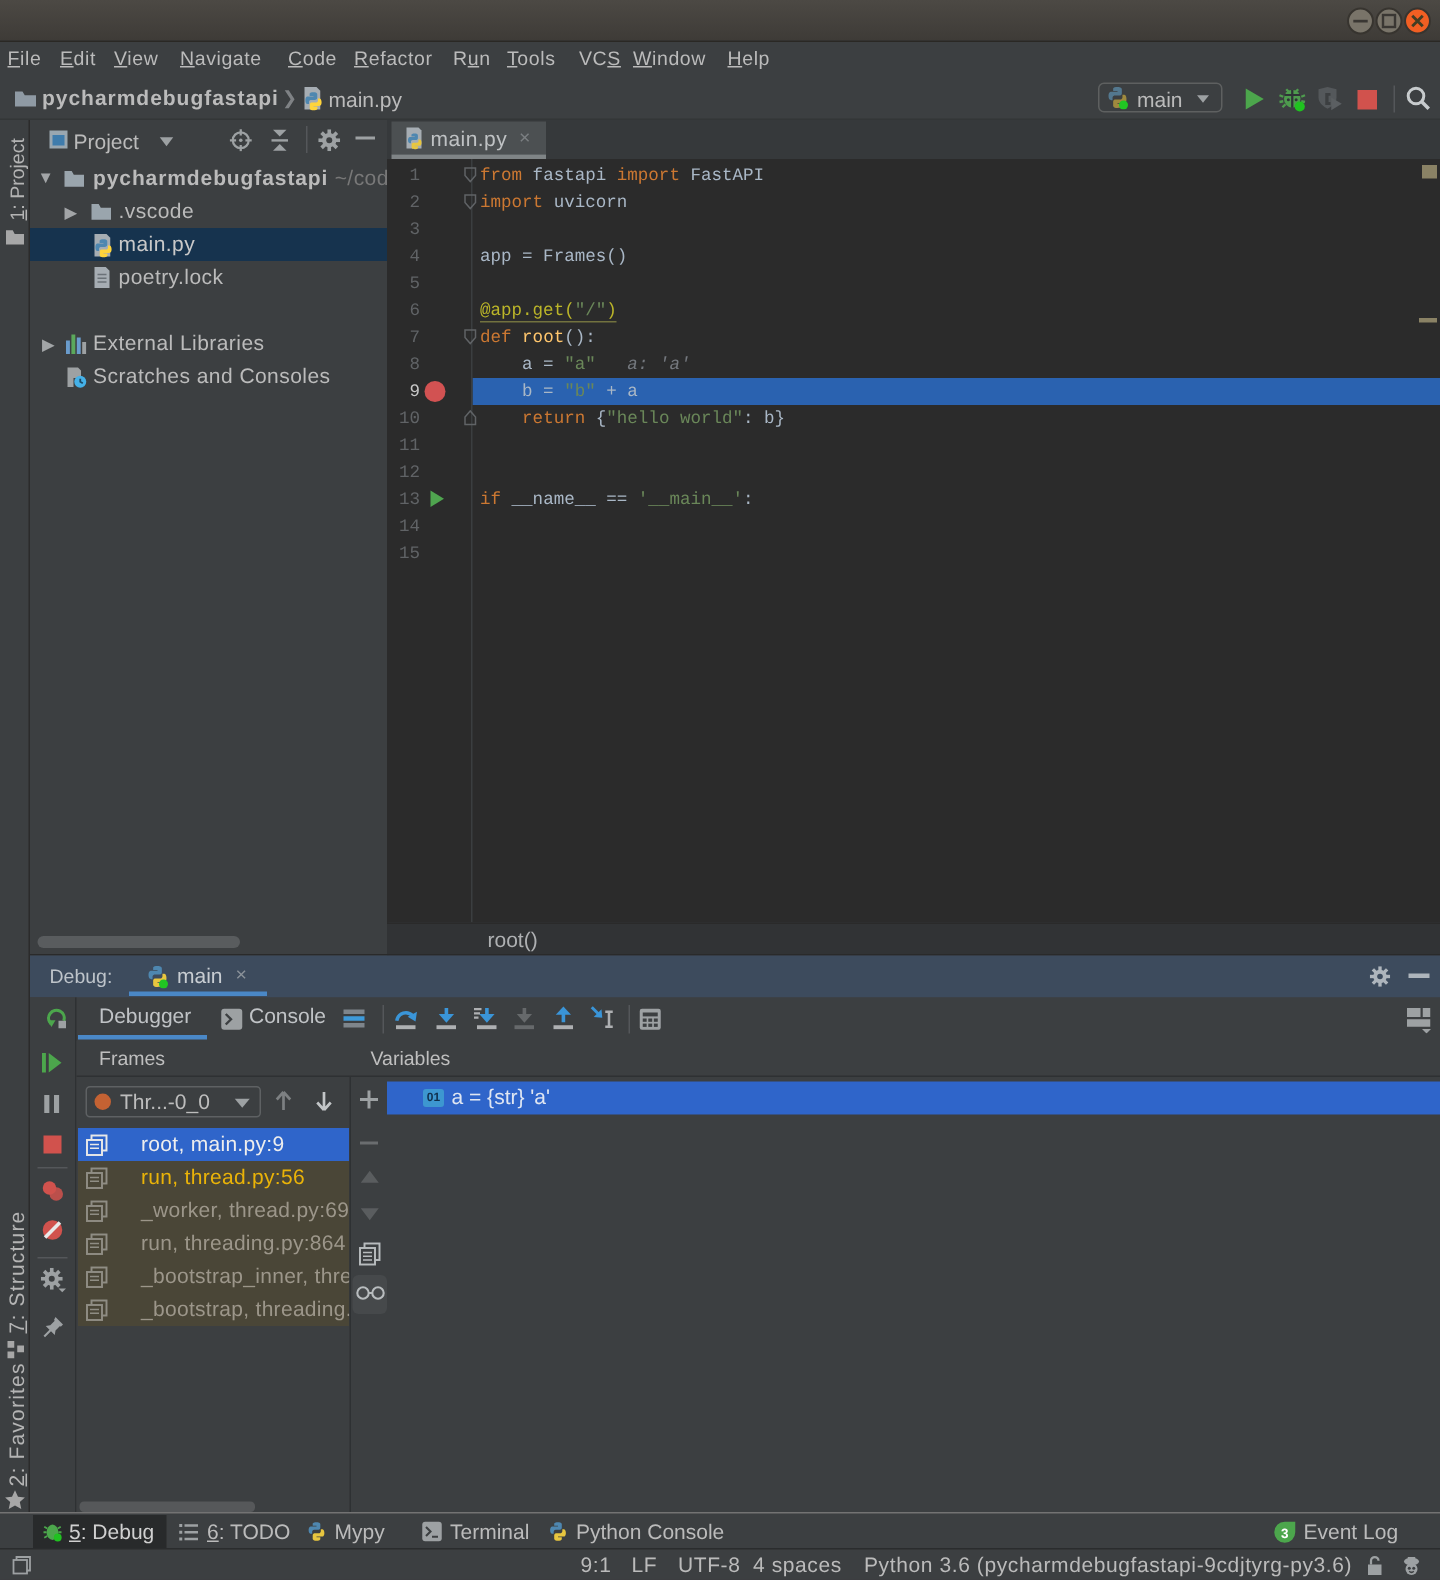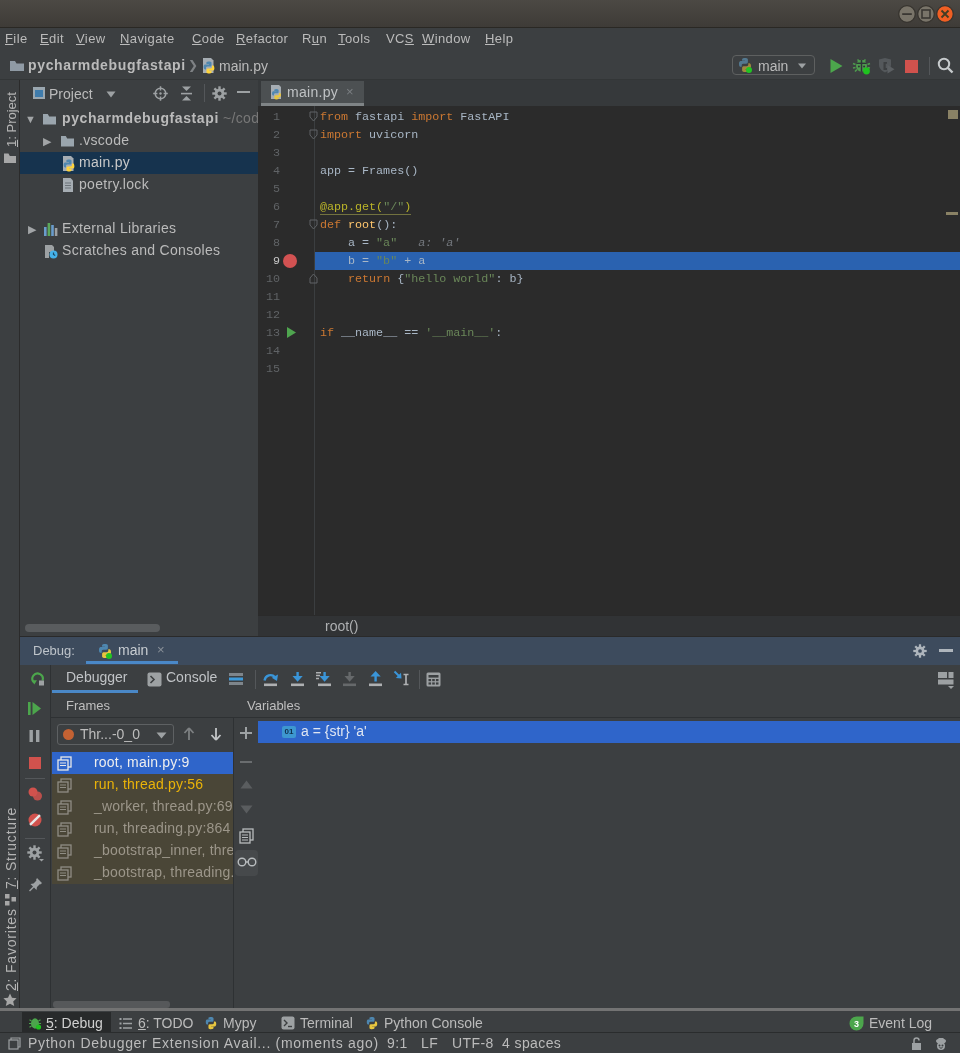--- a/index.html
+++ b/index.html
@@ -67,21 +67,21 @@
     border-bottom:1px solid #2e3133;text-decoration:underline; }
   #framespanel { left:51px; top:718px; width:182px; height:290px; background:#3c3f41; overflow:hidden; }
   #watchtb { left:233px; top:718px; width:25px; height:290px; background:#3c3f41;
     border-left:1px solid #2e3133; }
   #varspanel { left:258px; top:718px; width:702px; height:290px; background:#3c3f41; }
   .frow { position:absolute; left:1px; width:181px; height:22px; }
   .frow .lbl { position:absolute; left:23px; top:2px; font-size:14px; letter-spacing:0.2px; white-space:nowrap;margin-left:19px; }
 
   
   #toolwinbar { left:0; top:1008px; width:960px; height:24px; background:#3c3f41;
-    border-top:3px solid #737373; }
+    border-top:1px solid #737373; }
   #statusbar { left:0; top:1032px; width:960px; height:21px; background:#3c3f41;
     border-top:1px solid #2a2c2d; }
   .sbtxt { position:absolute; top:2px; color:#bbbbbb; font-size:14px; letter-spacing:0.4px; white-space:nowrap; }
   .twtxt { position:absolute; top:4px; color:#bbbbbb; font-size:14px; white-space:nowrap; }
   .twtxt u { text-decoration:underline; }
 </style>
 </head>
 <body>
 
 <div id="titlebar" class="abs">
@@ -609,25 +609,25 @@
     <text x="7.5" y="11" font-size="9" font-weight="bold" fill="#ffffff" text-anchor="middle" font-family="Liberation Sans">3</text>
   </svg>
   <div class="twtxt" style="left:869px">Event Log</div>
 </div>
 
 <div id="statusbar" class="abs">
   <svg class="abs" style="left:8px;top:4px" width="13" height="13" viewBox="0 0 13 13">
     <rect x="1" y="3" width="9" height="9" fill="none" stroke="#9da1a3" stroke-width="1.2"></rect>
     <path d="M3 3 L3 1 L12 1 L12 10 L10 10" fill="none" stroke="#9da1a3" stroke-width="1.2"></path>
   </svg>
-  <div class="sbtxt" style="left:28px;letter-spacing:0.7px">Python Debugger Extension Avail... (moments ago)</div>
   <div class="sbtxt" style="left:387px">9:1</div>
   <div class="sbtxt" style="left:421px">LF</div>
   <div class="sbtxt" style="left:452px">UTF-8</div>
   <div class="sbtxt" style="left:502px">4 spaces</div>
+  <div class="sbtxt" style="left:576px">Python 3.6 (pycharmdebugfastapi-9cdjtyrg-py3.6)</div>
   <svg class="abs" style="left:910px;top:4px" width="13" height="14" viewBox="0 0 13 14">
     <rect x="2" y="6" width="9" height="7" fill="#9da1a3"></rect>
     <path d="M4 6 L4 3.5 A2.5 2.5 0 0 1 9 3.5" fill="none" stroke="#9da1a3" stroke-width="1.5"></path>
   </svg>
   <svg class="abs" style="left:934px;top:4px" width="14" height="14" viewBox="0 0 14 14">
     <ellipse cx="7" cy="4" rx="5" ry="2.5" fill="#9da1a3"></ellipse>
     <rect x="4.5" y="1" width="5" height="4" fill="#9da1a3"></rect>
     <circle cx="7" cy="9" r="4" fill="#9da1a3"></circle>
     <circle cx="5.5" cy="8.5" r="1" fill="#3c3f41"></circle>
     <circle cx="8.5" cy="8.5" r="1" fill="#3c3f41"></circle>

